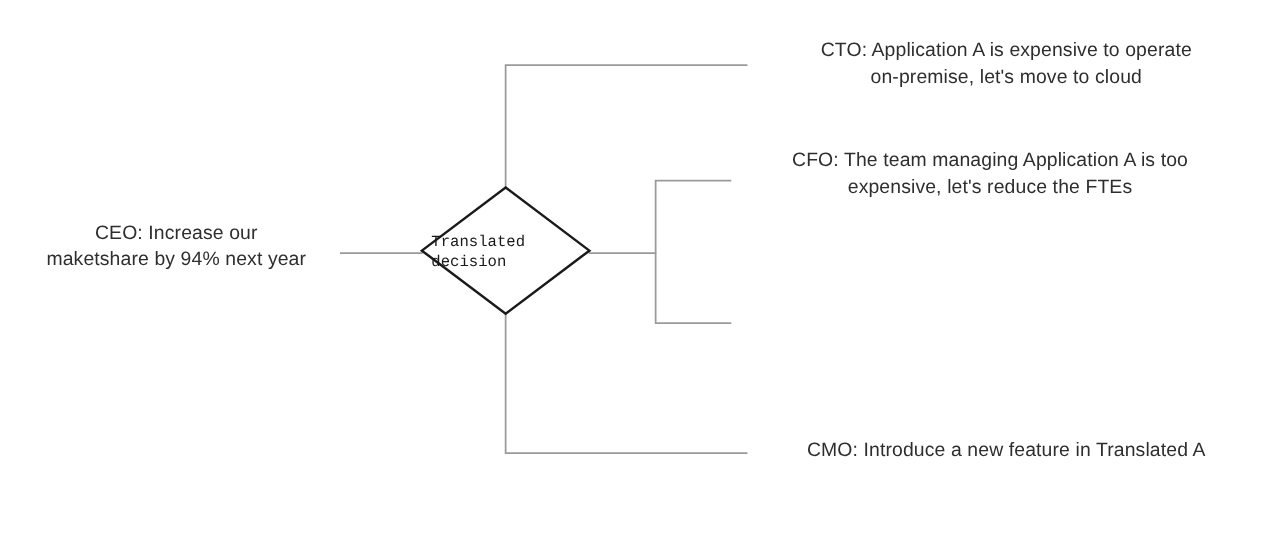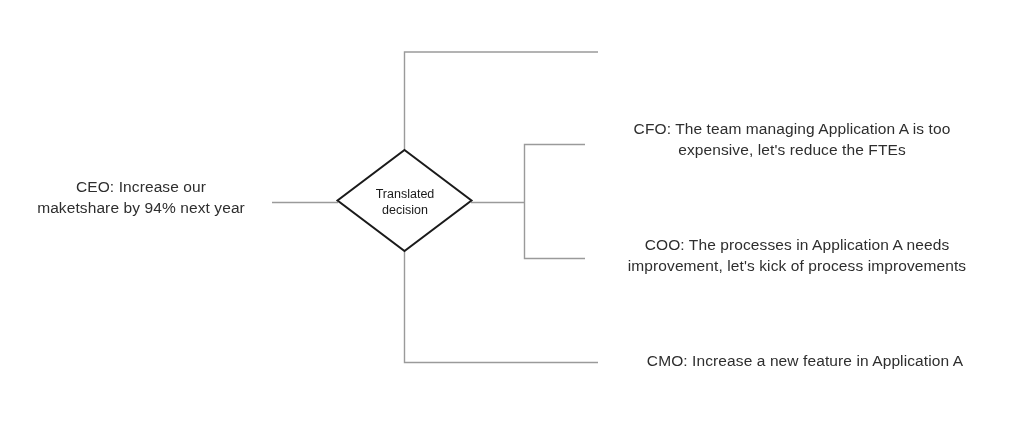--- a/index.html
+++ b/index.html
@@ -26,25 +26,26 @@
     position: absolute;
     text-align: center;
     color: #2e2e2e;
     font-size: 15.5px;
     line-height: 21px;
     white-space: pre-line;
     letter-spacing: 0.1px;
   }
   .diamond-label {
     position: absolute;
-    text-align: center;
+    text-align: left;
     color: #1a1a1a;
     font-size: 12.5px;
     line-height: 16px;
     white-space: pre-line;
+    font-family: Liberation Mono, monospace;
   }
 
   
   #label-ceo  { left: 8px;   top: 176px; width: 266px; }
   #label-cto  { left: 600px; top: 30px;  width: 410px; }
   #label-cfo  { left: 586px; top: 118px; width: 412px; }
   #label-coo  { left: 584px; top: 234px; width: 426px; }
   #label-cmo  { left: 600px; top: 350px; width: 410px; }
   #diamond-text { left: 345px; top: 186px; width: 120px; }
 </style>
@@ -68,22 +69,22 @@
 
     <polygon points="404.5,150 471.5,200.5 404.5,251 337.5,200.5" fill="#ffffff" stroke="#1a1a1a" stroke-width="2"></polygon>
   </svg>
 
   <div id="diamond-text" class="diamond-label">Translated
 decision</div>
 
   <div id="label-ceo" class="node-label">CEO: Increase our
 maketshare by 94% next year</div>
 
+  <div id="label-cto" class="node-label">CTO: Application A is expensive to operate
+on-premise, let's move to cloud</div>
 
   <div id="label-cfo" class="node-label">CFO: The team managing Application A is too
 expensive, let's reduce the FTEs</div>
 
-  <div id="label-coo" class="node-label">COO: The processes in Application A needs
-improvement, let's kick of process improvements</div>
 
-  <div id="label-cmo" class="node-label">CMO: Increase a new feature in Application A</div>
+  <div id="label-cmo" class="node-label">CMO: Introduce a new feature in Translated A</div>
 
 </div>
 
 </body></html>

